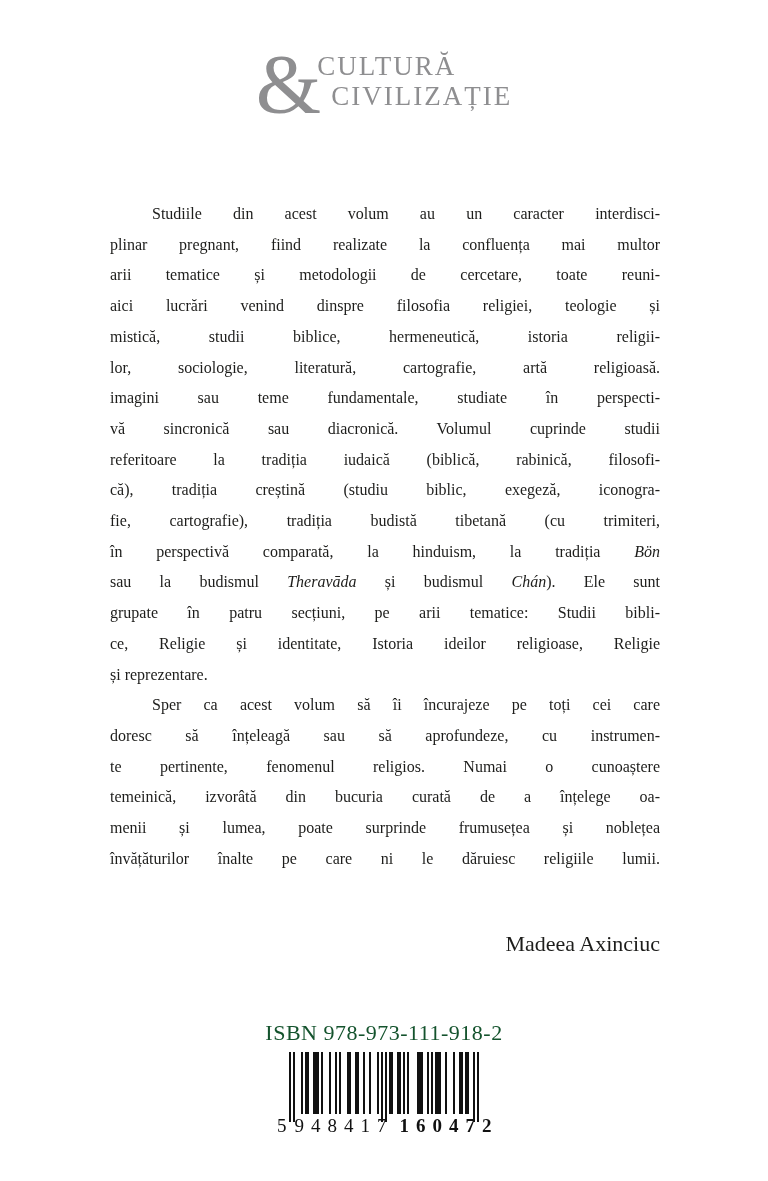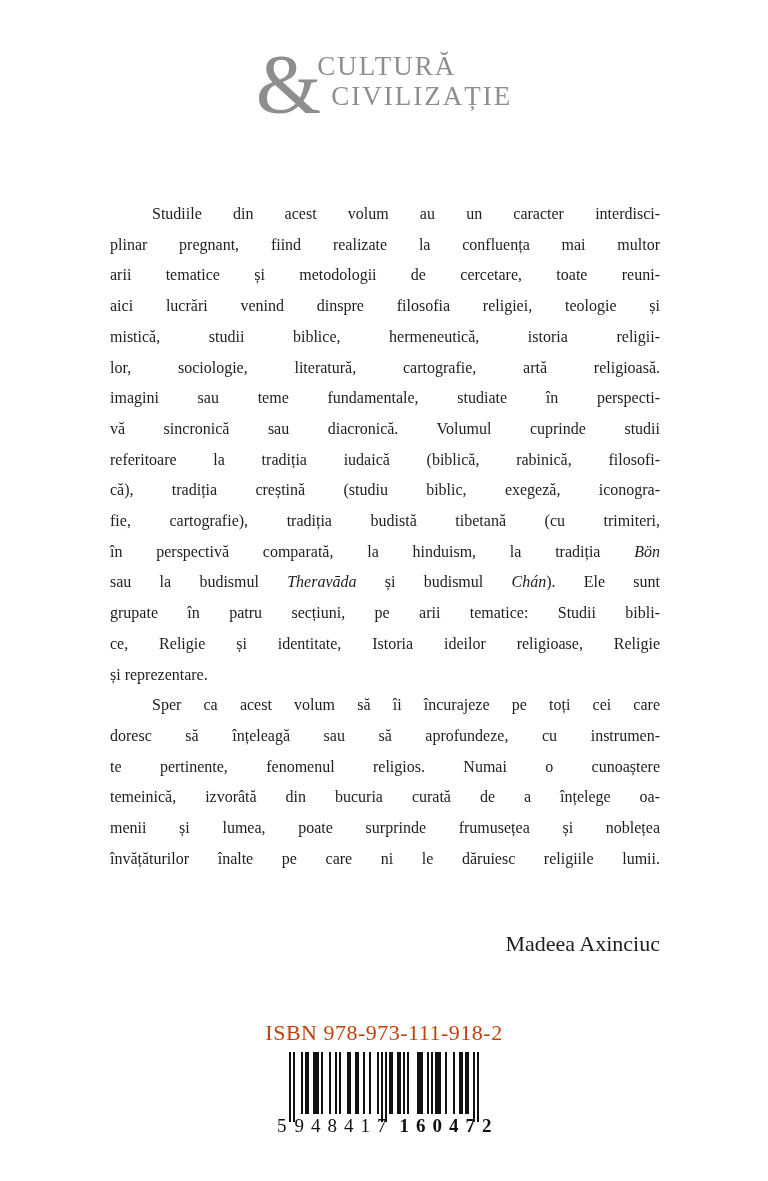--- a/index.html
+++ b/index.html
@@ -31,21 +31,21 @@
   .line.indent { text-indent:42px; }
   .line.no-stretch { text-align-last:left; }
   .line i { font-style:italic; }
   .author {
     position:absolute; left:110px; top:931px; width:550px;
     text-align:right; font-weight:normal; font-size:22px;
   }
   
   .isbn {
     position:absolute; top:1020px; left:0; width:100%;
-    text-align:center; font-size:22px; letter-spacing:0.5px; color:#c2410c;
+    text-align:center; font-size:22px; letter-spacing:0.5px; color:#14532d;
   }
   .barcode-wrap {
     position:absolute; top:1052px; left:0; width:100%;
     display:flex; flex-direction:column; align-items:center;
   }
   .barcode-svg { display:block; }
   .bc-digits {
     width:214px; margin-top:-9px; display:flex; align-items:baseline;
     font-size:19px; color:#111; background:transparent;
   }

